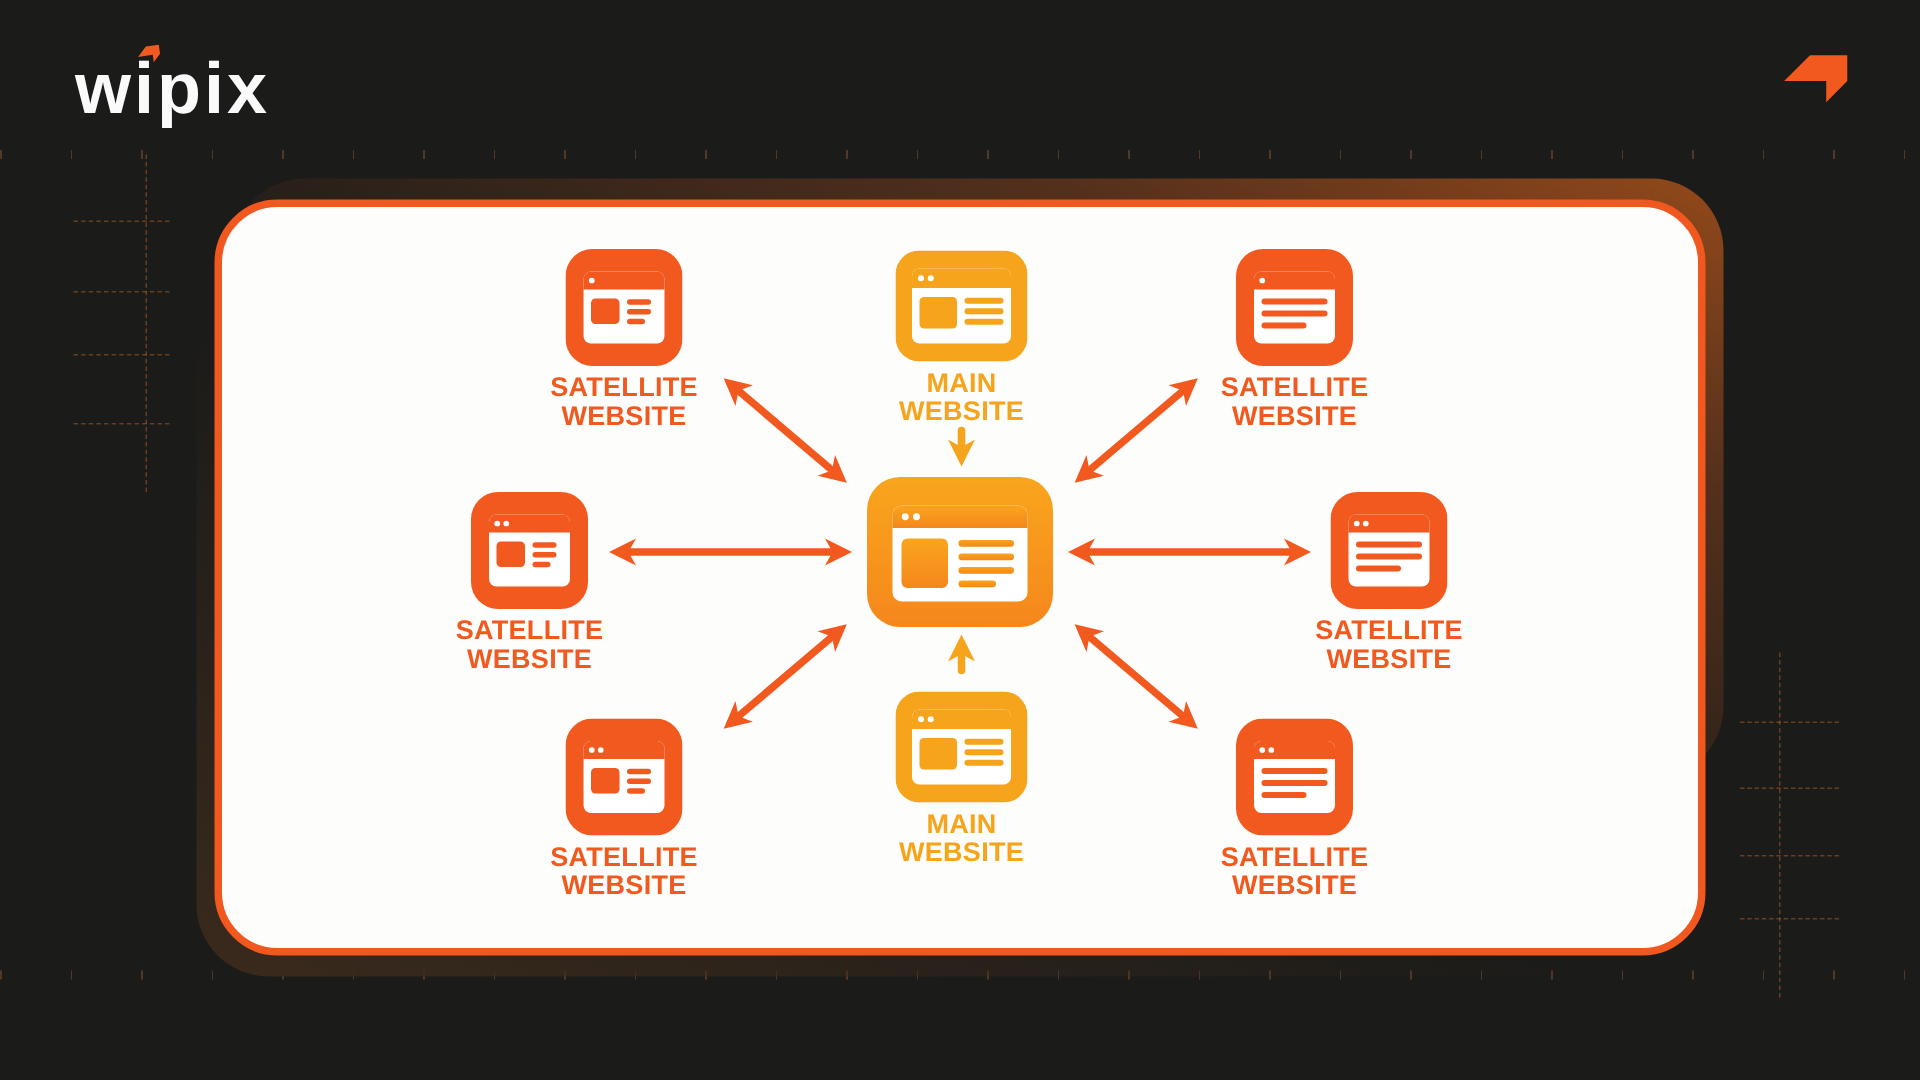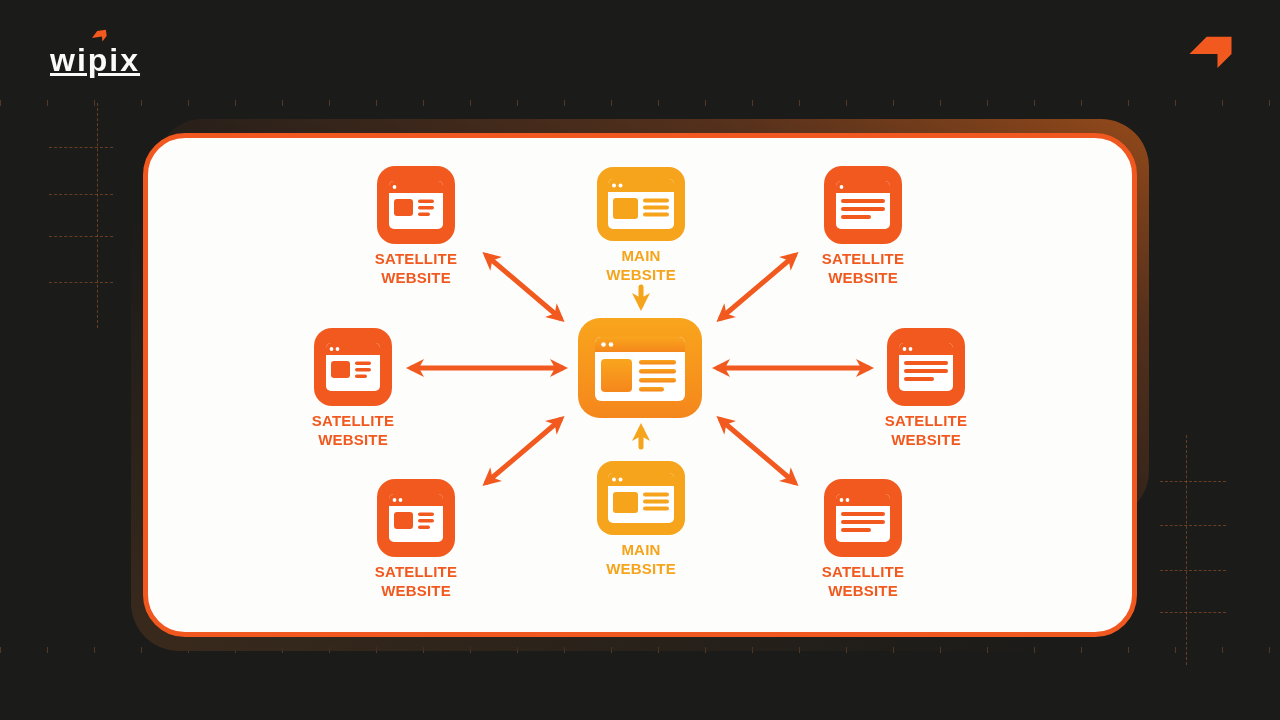--- a/index.html
+++ b/index.html
@@ -14,23 +14,22 @@
     position:absolute;left:0;width:1280px;height:6px;pointer-events:none;
     background:repeating-linear-gradient(90deg, rgba(225,130,70,.28) 0 1px, transparent 1px 47px);
   }
   .ticks.top{top:100px;}
   .ticks.bottom{top:647px;}
   .dash-v{position:absolute;width:0;border-left:1px dashed rgba(230,120,55,.38);}
   .dash-h{position:absolute;height:0;border-top:1px dashed rgba(230,120,55,.38);}
   
   .logo{position:absolute;left:50px;top:34px;height:52px;color:var(--logo-color,#FAFAFA);}
   .logo-text{
-    font-size:32px;font-weight:700;letter-spacing:2px;line-height:52px;
+    font-size:48px;font-weight:700;letter-spacing:2px;line-height:52px;
     color:var(--logo-color,#FAFAFA);
-    text-decoration:underline;
   }
   .logo-mark{position:absolute;left:40px;top:-7px;transform:rotate(-8deg);}
   .corner-mark{position:absolute;left:1184px;top:26px;}
   
   .card-glow{
     position:absolute;left:155px;top:119px;width:994px;height:400px;border-radius:48px;
     background:linear-gradient(205deg,#93491A 0%,#54301C 24%,rgba(27,27,25,0) 62%);
   }
   .card-glow2{
     position:absolute;left:131px;top:147px;width:994px;height:504px;border-radius:48px;
@@ -38,21 +37,21 @@
   }
   .card{
     position:absolute;left:143px;top:133px;width:984px;height:494px;
     background:var(--card-bg,#FDFDFC);
     border:5px solid var(--card-border,#F1581F);
     border-radius:42px;
   }
   
   .node{position:absolute;width:160px;text-align:center;}
   .node svg{display:block;margin:0 auto;}
-  .node .label{margin-top:5px;font-weight:bold;font-size:15px;line-height:19px;letter-spacing:.2px;}
+  .node .label{margin-top:5px;font-weight:bold;font-size:18px;line-height:19px;letter-spacing:.2px;}
   .node .label span{display:block;}
   .node.sat{color:var(--orange,#F1591F);}
   .node.sat .label{color:var(--orange,#F1591F);}
   .node.main{color:var(--amber,#F5A41B);text-align:center;}
   .node.main .label{color:var(--amber,#F5A41B);}
   .center-node{position:absolute;left:578px;top:318px;}
   
   .arrows{position:absolute;left:0;top:0;pointer-events:none;}
   .arrow-line{stroke:var(--orange,#F1591F);stroke-width:5;stroke-linecap:round;fill:none;}
   .arrow-line.amber{stroke:var(--amber,#F5A41B);}

